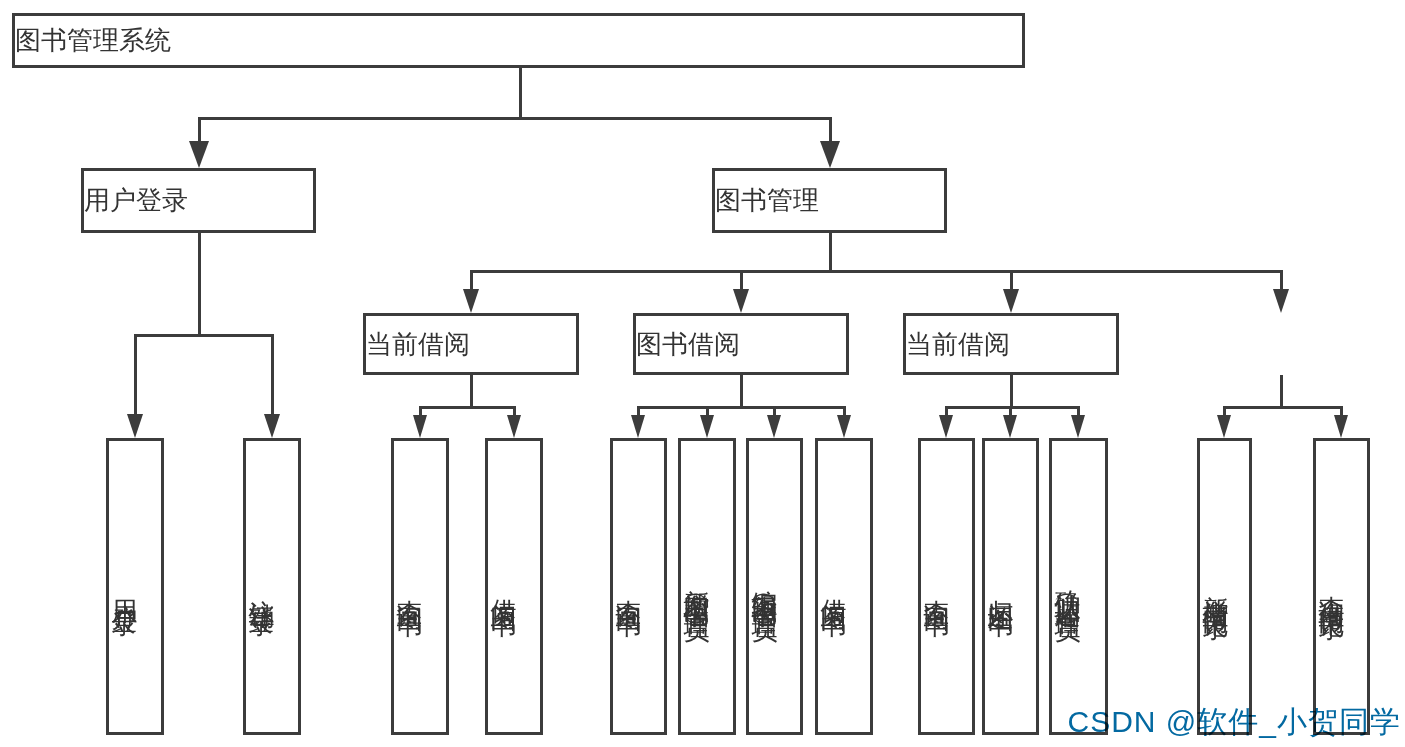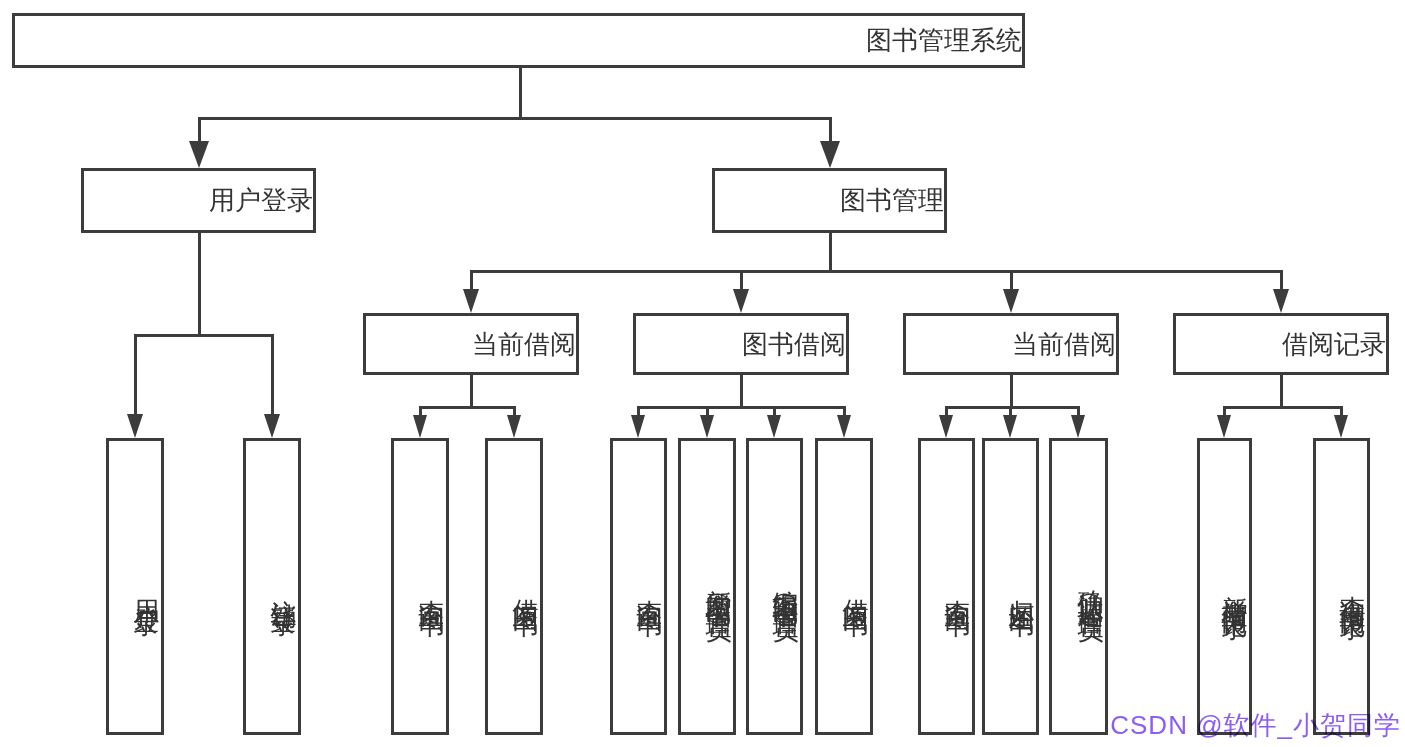--- a/index.html
+++ b/index.html
@@ -2,41 +2,41 @@
 <html><head>
 <meta charset="utf-8">
 <style>
   html,body{margin:0;padding:0;background:#fff;}
   #canvas{
     position:relative;width:1405px;height:747px;background:#fff;overflow:hidden;
     font-family:"Liberation Sans","DejaVu Sans",sans-serif;color:#333333;
   }
   .box{
     position:absolute;background:#fff;border:3px solid #3c3c3c;box-sizing:border-box;
-    display:flex;align-items:center;justify-content:flex-end;
+    display:flex;align-items:center;justify-content:flex-start;
   }
   .htext{font-size:26px;color:#333;white-space:nowrap;}
   .root{left:12px;top:13px;width:1013px;height:55px;}
   .lvl2{top:168px;width:235px;height:65px;}
   .lvl3{top:313px;width:216px;height:62px;}
   .leaf{top:438px;height:297px;}
   .vtext{
     writing-mode:vertical-rl;text-orientation:mixed;
     font-size:26px;line-height:1.15;letter-spacing:4px;color:#333;
   }
   .v,.h{position:absolute;background:#3c3c3c;}
   .v{width:3px;}
   .h{height:3px;}
   .arr{position:absolute;width:0;height:0;}
   .arr-lg{border-left:10px solid transparent;border-right:10px solid transparent;border-top:27px solid #3c3c3c;}
   .arr-md{border-left:8px solid transparent;border-right:8px solid transparent;border-top:24px solid #3c3c3c;}
   .arr-sm{border-left:7px solid transparent;border-right:7px solid transparent;border-top:23px solid #3c3c3c;}
   .watermark{
-    position:absolute;right:4px;bottom:4px;font-size:26px;letter-spacing:1px;
-    color:#8b5cf6;mix-blend-mode:multiply;z-index:10;white-space:nowrap;
+    position:absolute;right:4px;bottom:4px;font-size:30px;letter-spacing:1px;
+    color:#0369a1;mix-blend-mode:multiply;z-index:10;white-space:nowrap;
   }
 </style>
 </head>
 <body>
 
 <div id="canvas">
 
   <div class="box root">
     <span class="htext">图书管理系统</span>
   </div>
@@ -49,23 +49,20 @@
   </div>
 
   <div class="box lvl3" style="left:363px;">
     <span class="htext">当前借阅</span>
   </div>
   <div class="box lvl3" style="left:903px;">
     <span class="htext">当前借阅</span>
   </div>
   <div class="box lvl3" style="left:633px;">
     <span class="htext">图书借阅</span>
-  </div>
-  <div class="box lvl3" style="left:1173px;">
-    <span class="htext">借阅记录</span>
   </div>
 
   <div class="box leaf" style="left:106px;width:58px;">
     <span class="vtext">用户登录</span>
   </div>
   <div class="box leaf" style="left:243px;width:58px;">
     <span class="vtext">注销登录</span>
   </div>
 
   <div class="box leaf" style="left:391px;width:58px;">

